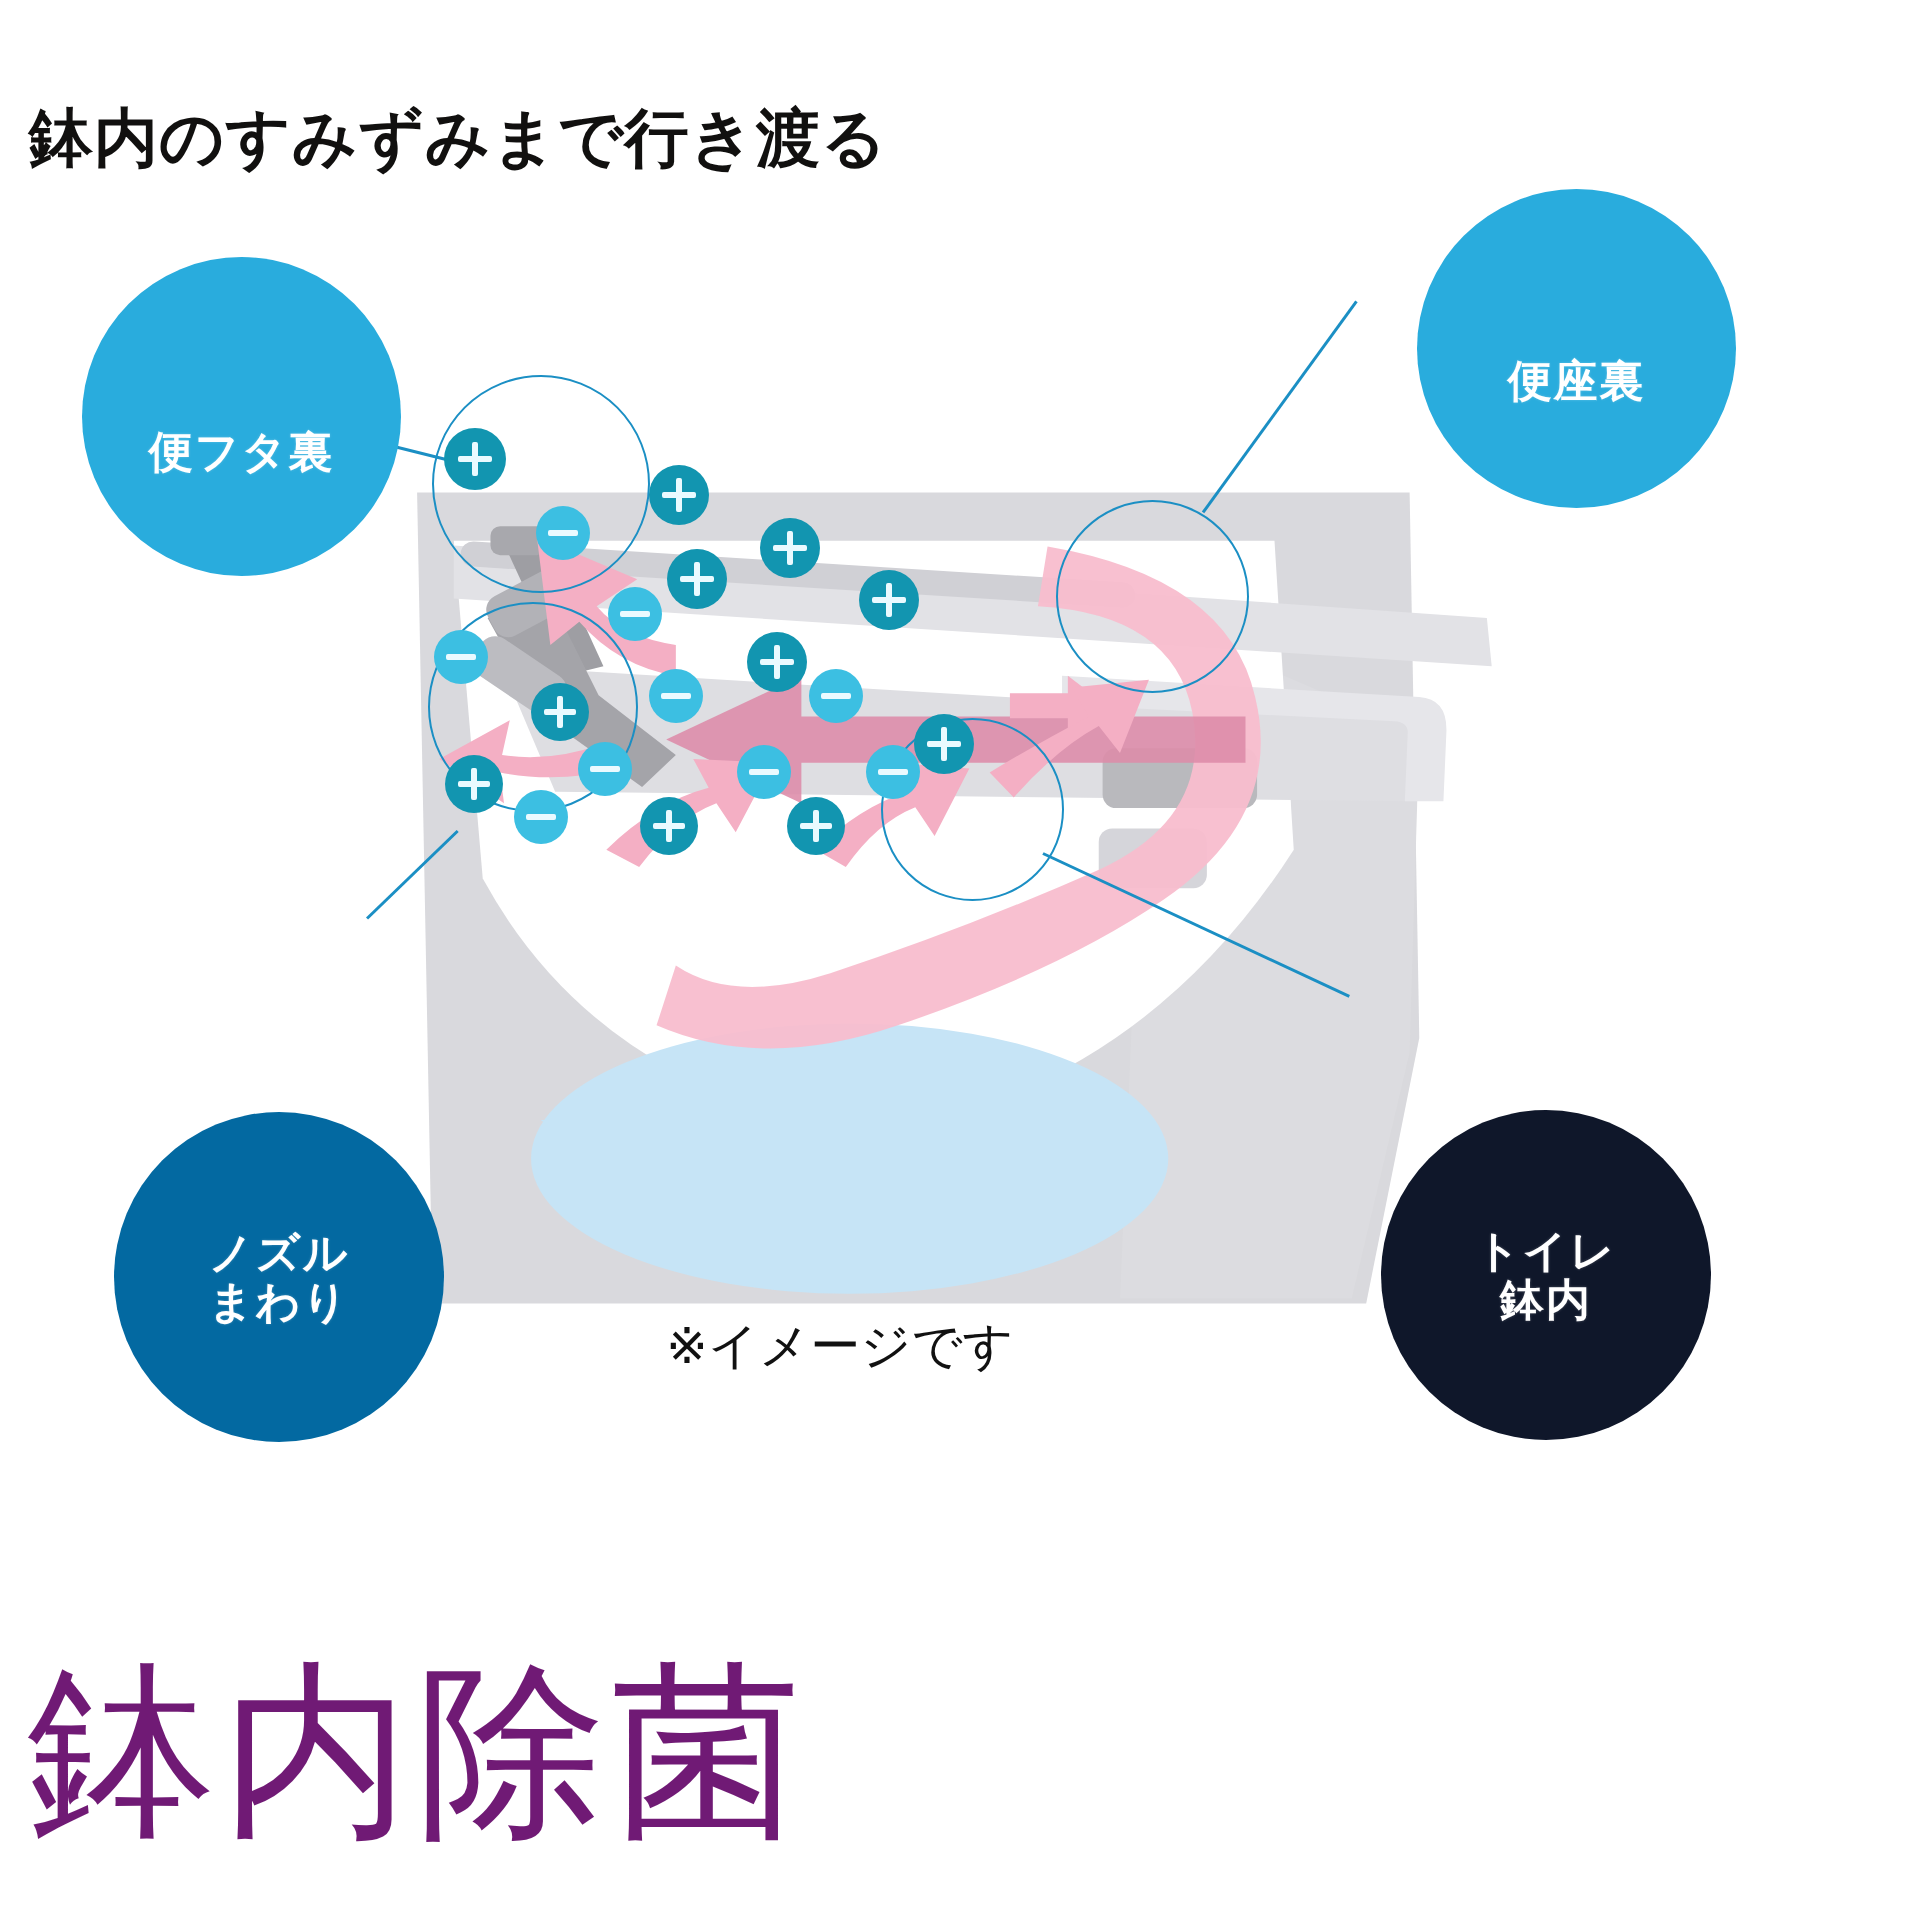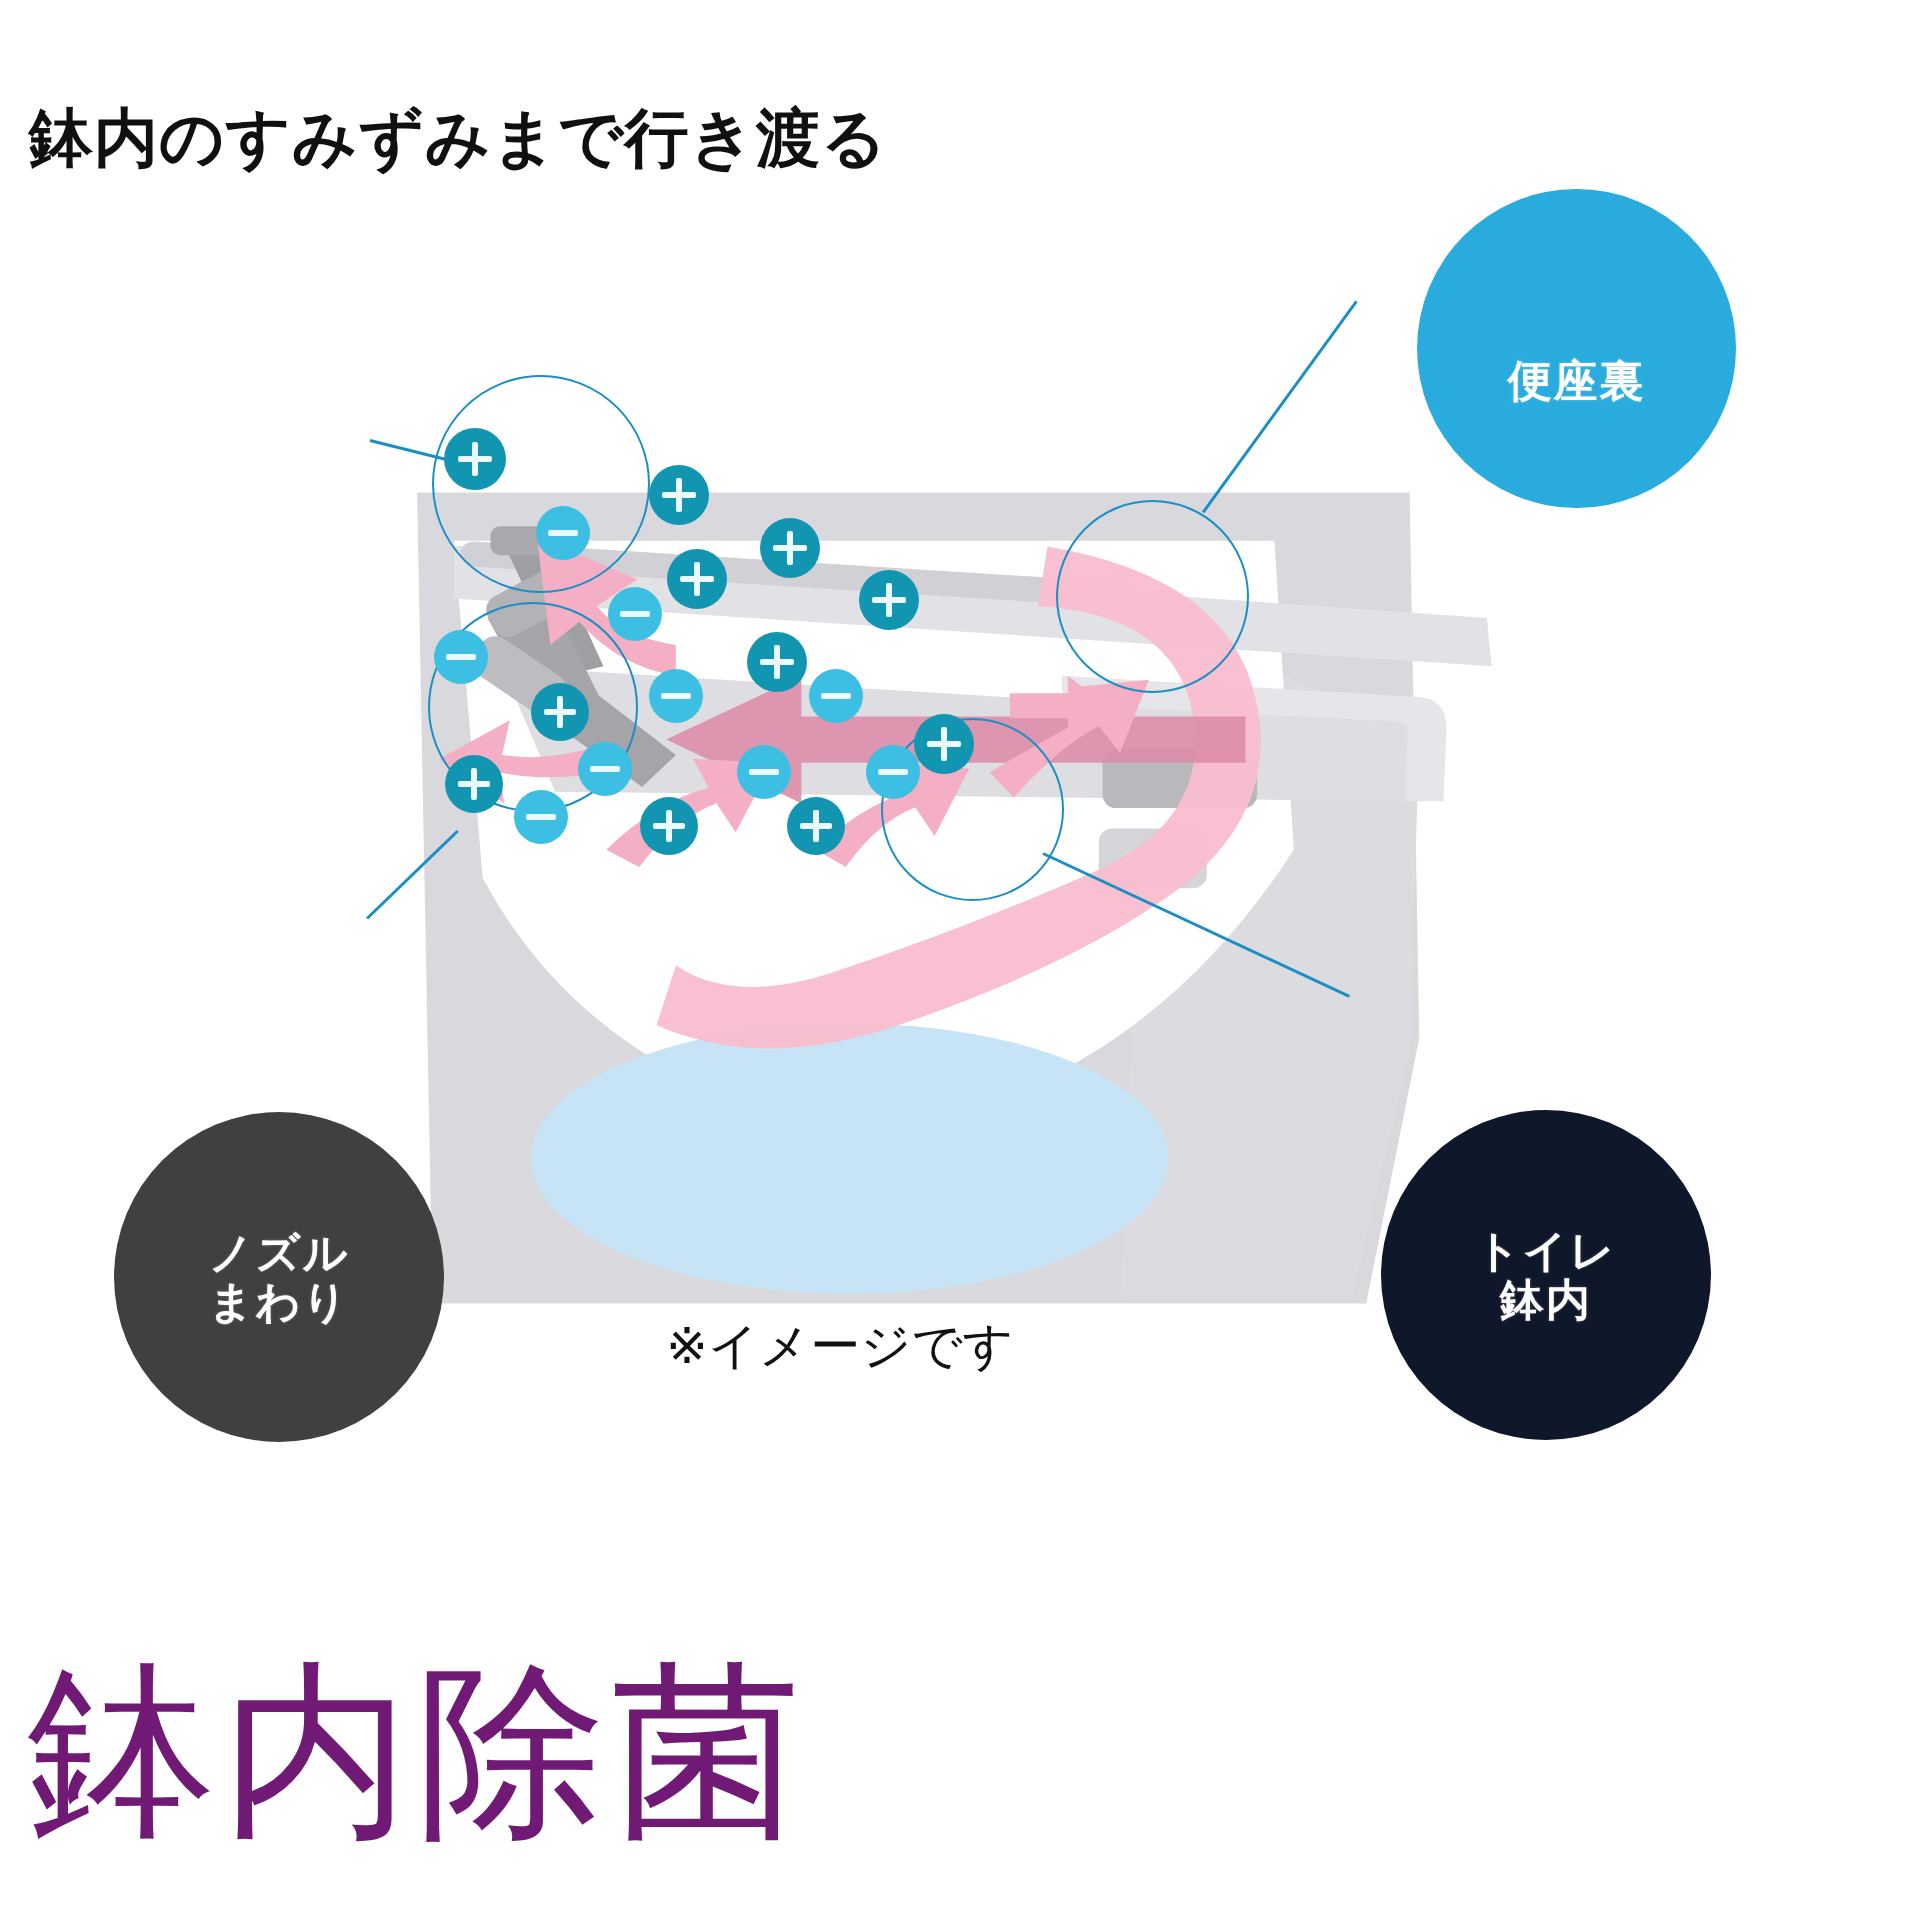--- a/index.html
+++ b/index.html
@@ -260,26 +260,29 @@
         <span class="glyph"></span>
       </div>
       <div class="ion plus" style="left: 640px; top: 797px; width: 58px; height: 58px; background: rgb(18, 149, 176);">
         <span class="glyph"></span>
       </div>
       <div class="ion plus" style="left: 787px; top: 797px; width: 58px; height: 58px; background: rgb(18, 149, 176);">
         <span class="glyph"></span>
       </div>
     </div>
 
+  <div class="labelcircle" id="lc-lid" style="background: rgb(41, 172, 221);">
+    <span class="lc-text">便フタ裏</span>
+  </div>
 
   <div class="labelcircle" id="lc-seat" style="background: rgb(41, 172, 221);">
     <span class="lc-text">便座裏</span>
   </div>
 
-  <div class="labelcircle" id="lc-nozzle" style="background: #404040;">
+  <div class="labelcircle" id="lc-nozzle" style="background: #0369a1;">
     <span class="lc-text">ノズル
 まわり</span>
   </div>
 
   <div class="labelcircle" id="lc-bowl" style="background: #0f172a;">
     <span class="lc-text">トイレ
 鉢内</span>
   </div>
 
   <div class="headline" style="color: rgb(17, 16, 15);">鉢内のすみずみまで行き渡る</div>

